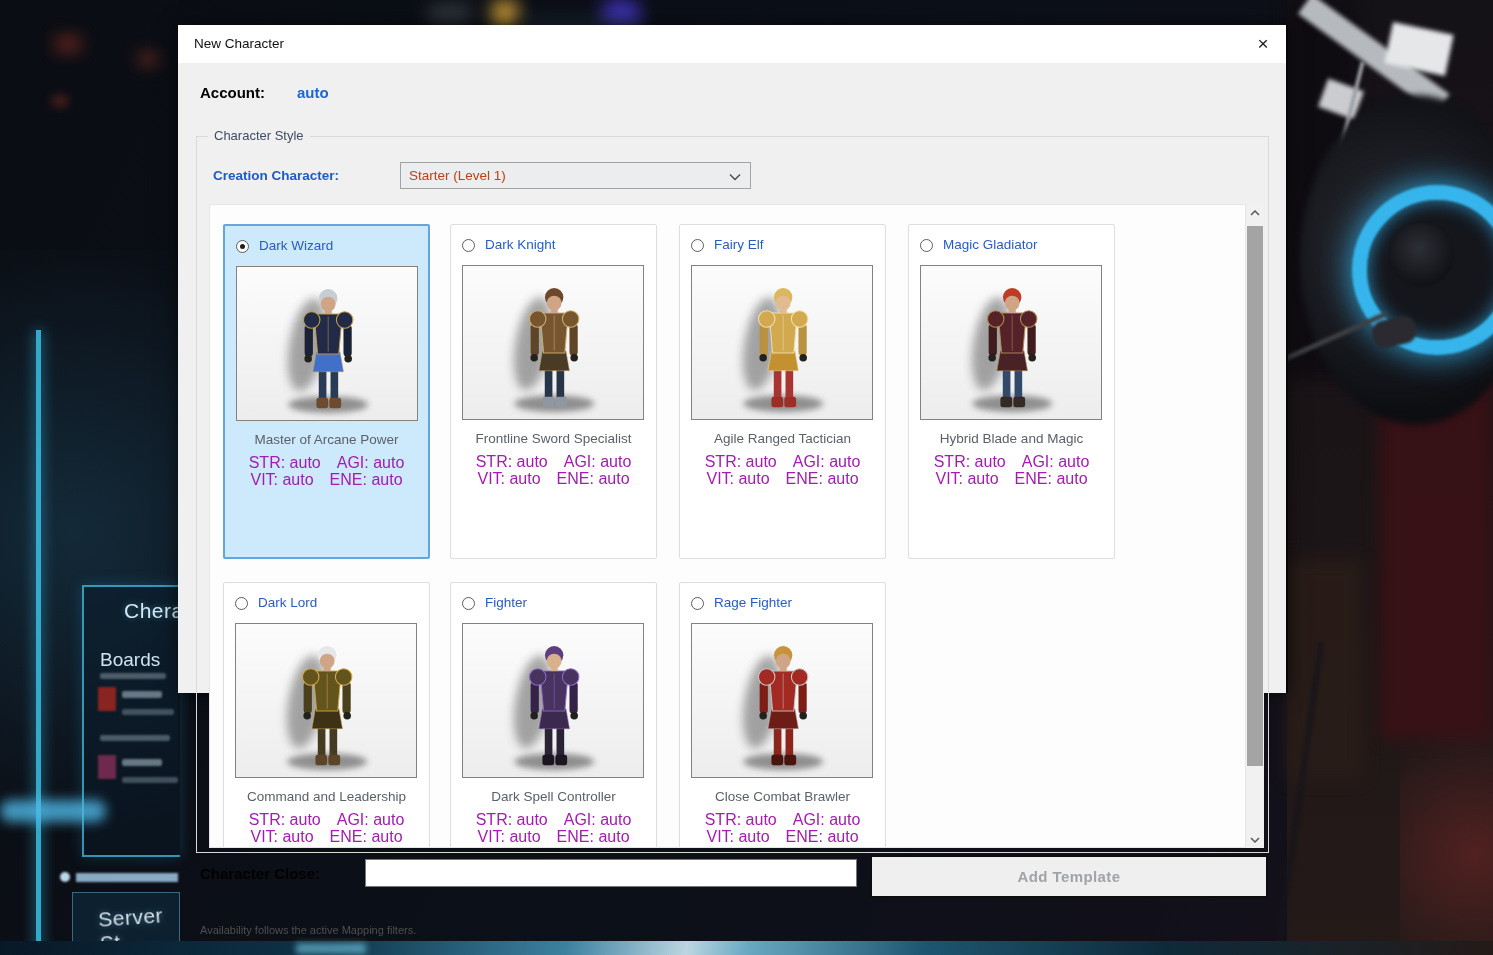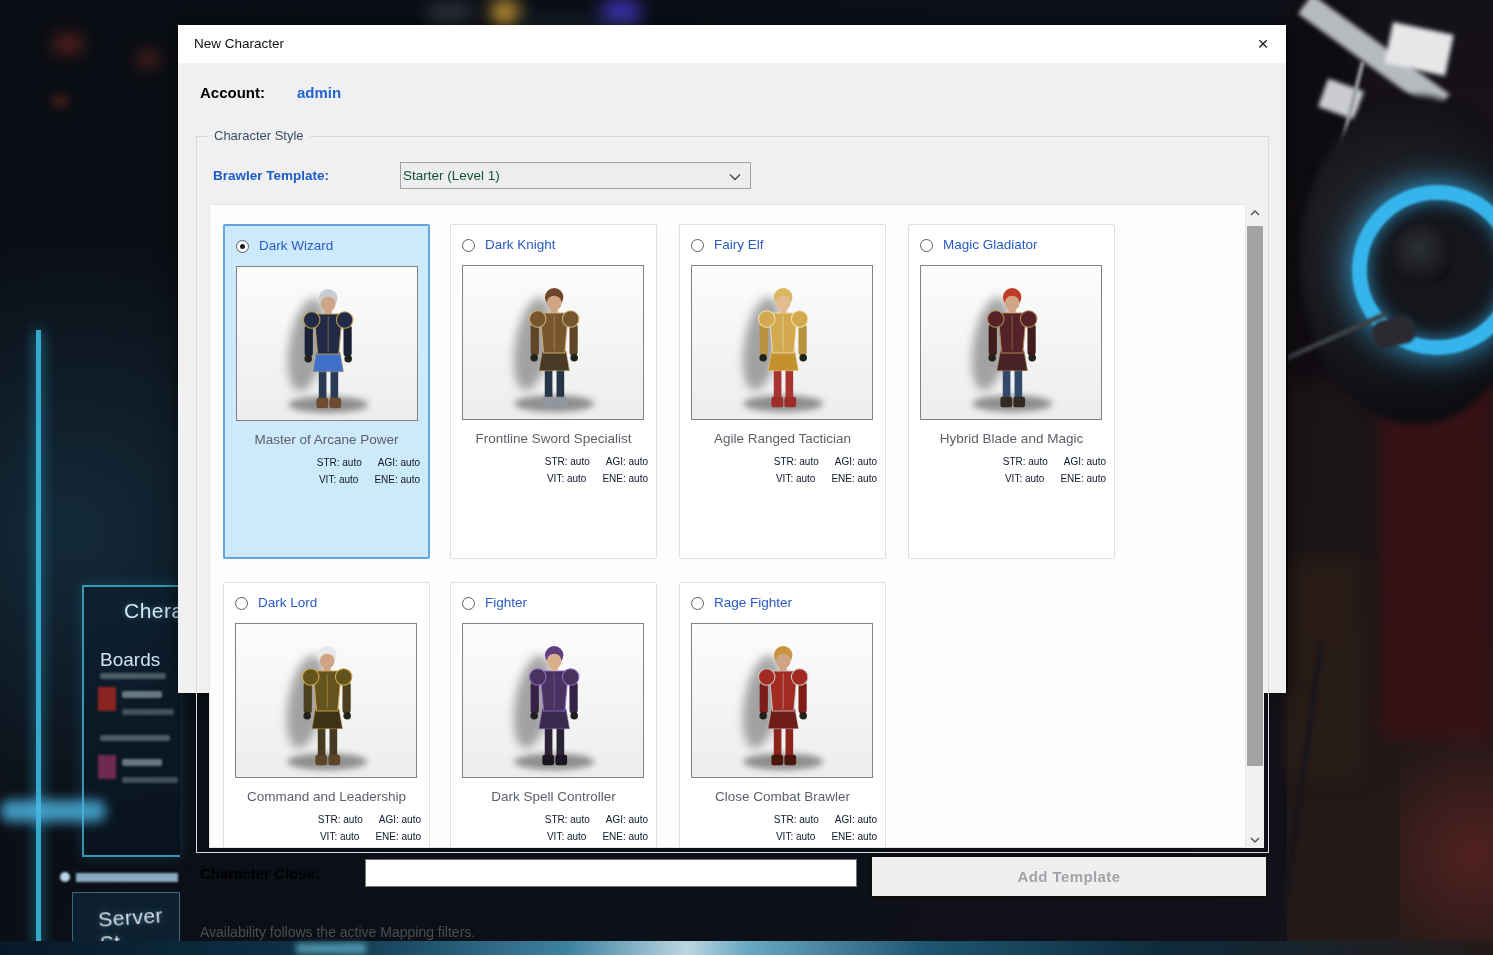--- a/index.html
+++ b/index.html
@@ -35,49 +35,49 @@
   #close-btn{left:1072px;top:7px;width:26px;height:24px;font-size:19px;color:#1c1c1c;
              text-align:center;line-height:24px;cursor:pointer;font-weight:400;}
   #account-label{left:22px;top:59px;font-size:15px;font-weight:bold;color:#000;}
   #account-value{left:119px;top:59px;font-size:15px;font-weight:bold;color:#2065d0;}
 
   #groupbox{left:18px;top:111px;width:1071px;height:715px;border:1px solid #d9d9d9;text-decoration:underline;}
   #group-title{left:11px;top:-9px;background:#f0f0f0;padding:0 6px;font-size:13px;color:#3d4e63;}
   #tpl-label{left:16px;top:31px;font-size:13.5px;font-weight:bold;color:#1b5cc8;}
   #combo{left:203px;top:25px;width:351px;height:27px;background:#ebedee;border:1px solid #a3a3a3;
          box-sizing:border-box;cursor:default;}
-  #combo-value{left:2px;top:5px;font-size:13.5px;color:#14532d;}
+  #combo-value{left:8px;top:5px;font-size:13.5px;color:#c2410c;}
   #combo-chevron{left:328px;top:10px;}
 
   #cards-panel{left:12px;top:67px;width:1037px;height:644px;background:#fdfdfd;
                border:1px solid #e6e6e6;box-sizing:border-box;overflow:hidden;}
   #scrollbar{left:1049px;top:67px;width:18px;height:644px;background:#f1f1f1;}
   .scroll-arrow{left:0;width:18px;height:17px;display:flex;align-items:center;justify-content:center;cursor:pointer;}
   #scroll-thumb{left:1px;top:22px;width:16px;height:540px;background:#a4a4a4;cursor:pointer;}
 
   .card{position:absolute;width:207px;height:335px;background:#ffffff;border:1px solid #dedede;
         box-sizing:border-box;border-radius:2px;cursor:pointer;}
   .card.selected{background:#cde9fc;border:2px solid #63a6dd;}
   .radio{position:absolute;left:11px;top:14px;width:13px;height:13px;border:1.5px solid #5d5d5d;
          border-radius:50%;background:#fff;box-sizing:border-box;}
   .radio .dot{position:absolute;left:2.5px;top:2.5px;width:5px;height:5px;border-radius:50%;background:#1e1e1e;}
   .cname{position:absolute;left:34px;top:12px;font-size:13.5px;color:#2a5ac4;}
   .frame{position:absolute;left:11px;top:40px;width:182px;height:155px;border:1px solid #828282;
          background:linear-gradient(180deg,#fcfcfc 0%,#ededed 100%);box-sizing:border-box;overflow:hidden;}
   .subtitle{position:absolute;left:0;top:206px;width:100%;text-align:center;font-size:13.5px;color:#5b6169;}
-  .stats{position:absolute;left:0;top:228px;width:100%;text-align:right;font-size:10px;color:#0f172a;line-height:17px;}
+  .stats{position:absolute;left:0;top:228px;width:100%;text-align:center;font-size:16px;color:#a21caf;line-height:17px;}
   .stats span{display:inline-block;margin:0 8px;}
 
   #name-label{left:22px;top:840px;font-size:15px;font-weight:bold;color:#000;}
   #name-input{left:187px;top:834px;width:492px;height:28px;border:1px solid #767676;background:#fff;
               box-sizing:border-box;font-size:14px;padding:0 6px;font-family:"Liberation Sans",sans-serif;}
   #add-btn{left:692px;top:830px;width:398px;height:43px;background:#efefef;border:2px solid #0d0d0d;
            font-size:15px;font-weight:bold;color:#a0a3a8;letter-spacing:.4px;cursor:pointer;
            font-family:"Liberation Sans",sans-serif;position:absolute;}
-  #note{left:22px;top:899px;font-size:14px;color:#4e4e4e;}
+  #note{left:22px;top:899px;font-size:11px;color:#4e4e4e;}
 </style>
 </head>
 <body>
 
 <div id="screen">
 
   <div id="bg-base" class="abs"></div>
 
   <div class="abs glow" style="left:492px;top:0;width:26px;height:28px;background:#e8b23c;opacity:.85;"></div>
   <div class="abs glow" style="left:603px;top:0;width:36px;height:30px;background:#4837d8;opacity:.85;"></div>
@@ -136,25 +136,25 @@
   <div id="bottom-strip" class="abs"></div>
   <div class="abs" style="left:296px;top:943px;width:70px;height:11px;background:rgba(130,220,245,.55);filter:blur(3px);"></div>
 
   <div id="dialog" class="abs">
     <div id="titlebar" class="abs">
       <span id="dialog-title" class="abs">New Character</span>
       <span id="close-btn" class="abs">×</span>
     </div>
 
     <span id="account-label" class="abs">Account:</span>
-    <span id="account-value" class="abs">admin</span>
+    <span id="account-value" class="abs">auto</span>
 
     <div id="groupbox" class="abs">
       <span id="group-title" class="abs">Character Style</span>
-      <span id="tpl-label" class="abs">Brawler Template:</span>
+      <span id="tpl-label" class="abs">Creation Character:</span>
 
       <div id="combo" class="abs">
         <span id="combo-value" class="abs">Starter (Level 1)</span>
         <svg id="combo-chevron" class="abs" width="12" height="8" viewBox="0 0 12 8">
           <polyline points="1,1.5 6,6.5 11,1.5" fill="none" stroke="#4a4a4a" stroke-width="1.4"></polyline>
         </svg>
       </div>
 
       <div id="cards-panel" class="abs">
           <div class="card selected" style="left: 13px; top: 19px;">

